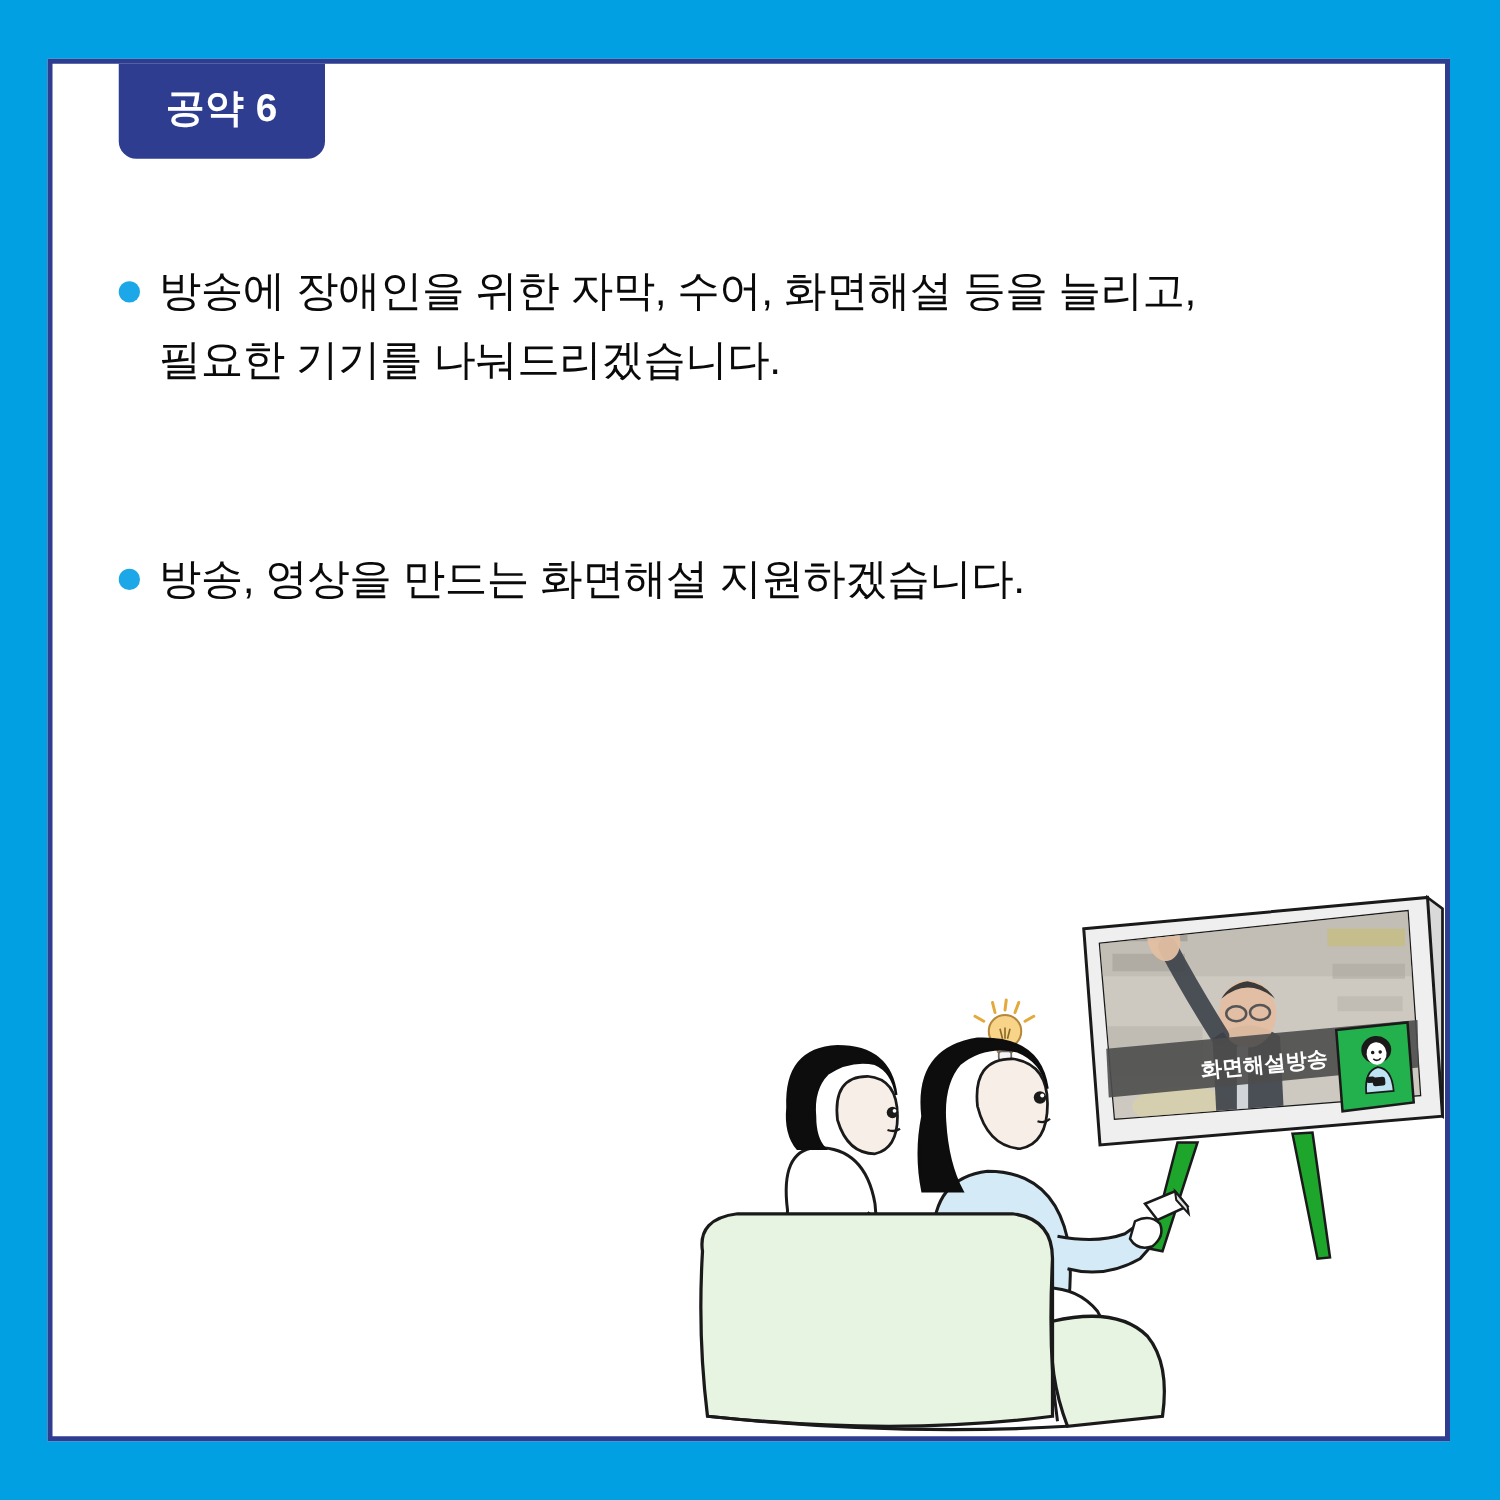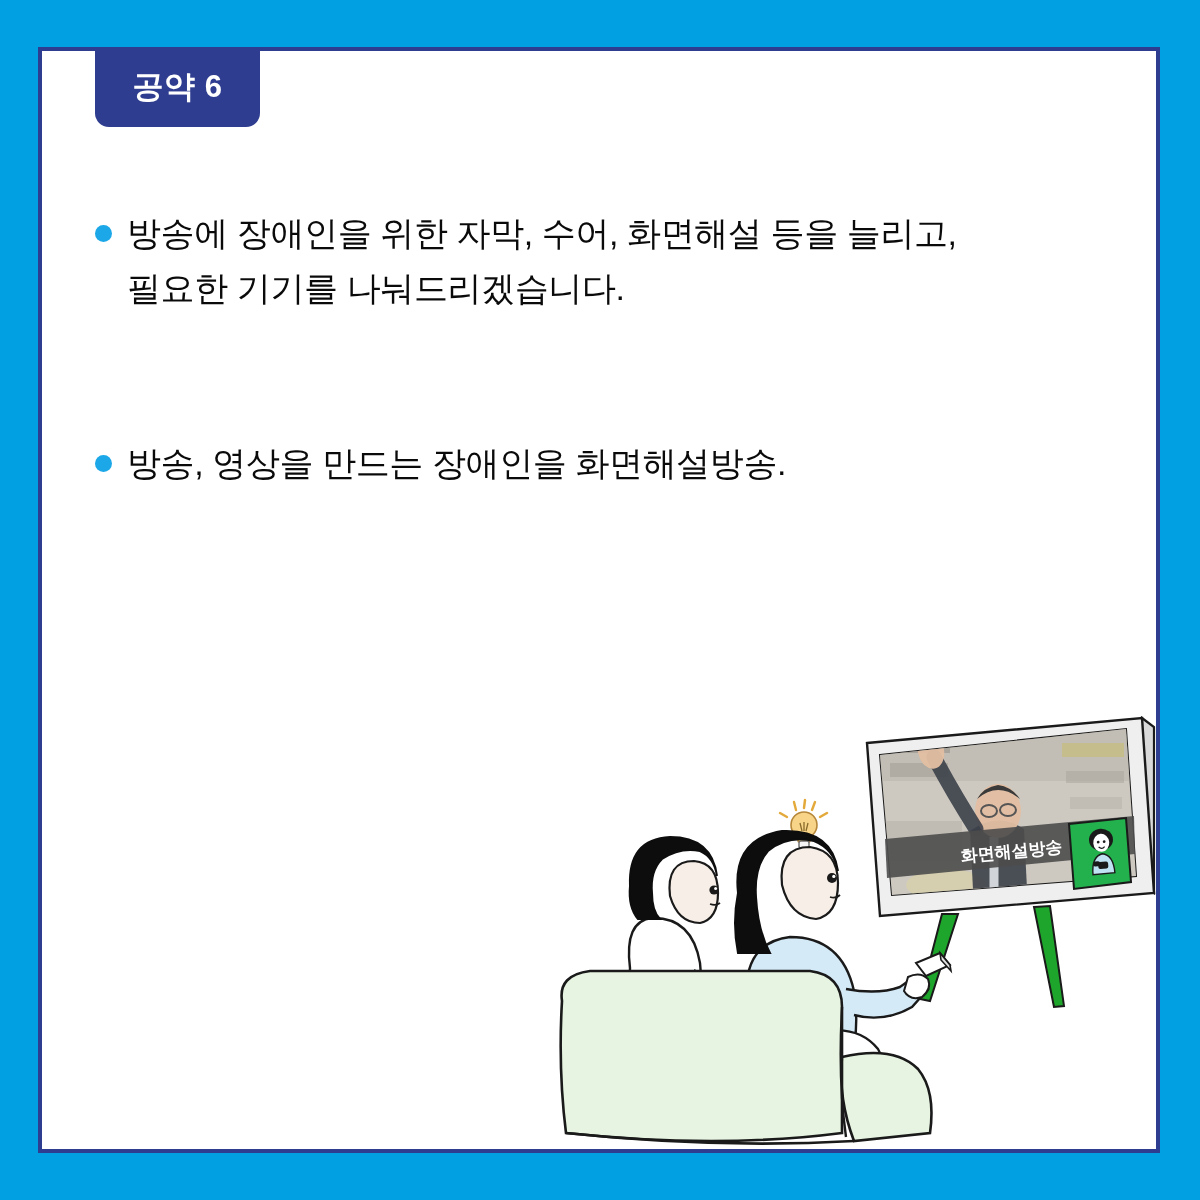--- a/index.html
+++ b/index.html
@@ -91,21 +91,21 @@
     <div id="bullets">
 
       <div class="bullet-row">
         <span class="dot"></span>
         <span class="btext">방송에 장애인을 위한 자막, 수어, 화면해설 등을 늘리고,
 필요한 기기를 나눠드리겠습니다.</span>
       </div>
 
       <div class="bullet-row">
         <span class="dot"></span>
-        <span class="btext">방송, 영상을 만드는 장애인을 화면해설방송.</span>
+        <span class="btext">방송, 영상을 만드는 화면해설 지원하겠습니다.</span>
       </div>
 
     </div>
 
     <div id="illu">
       <svg viewBox="0 0 620 480" xmlns="http://www.w3.org/2000/svg">
         <defs>
           <clipPath id="screenClip">
             <polygon points="338,84 584,58 594,205 350,224"></polygon>
           </clipPath>

